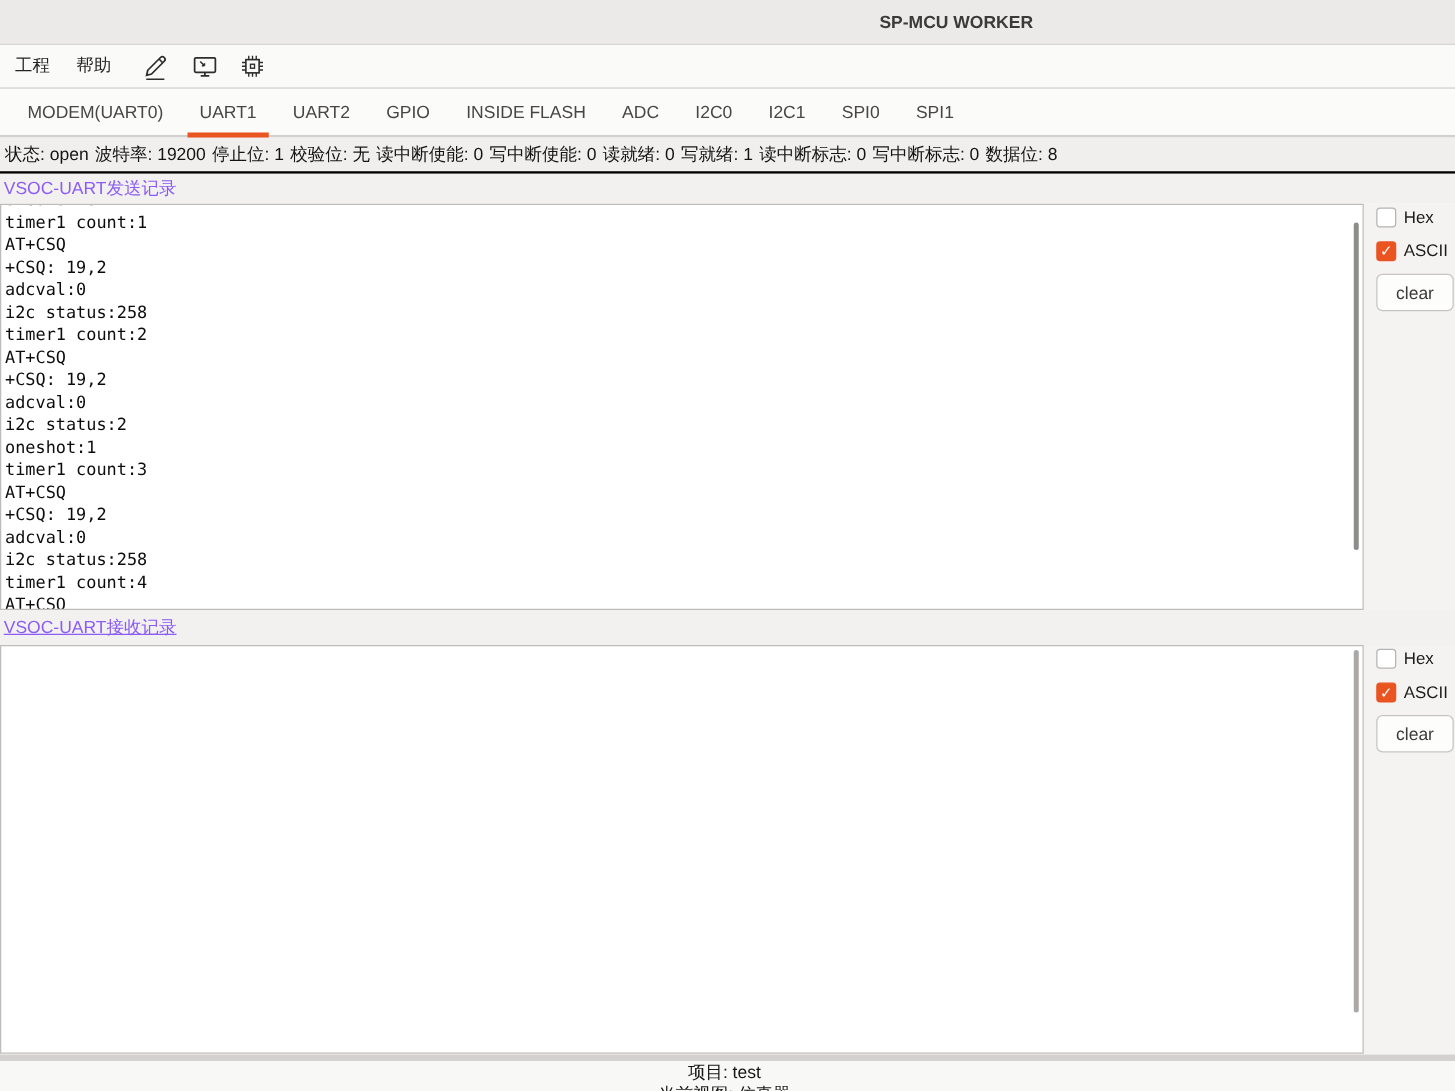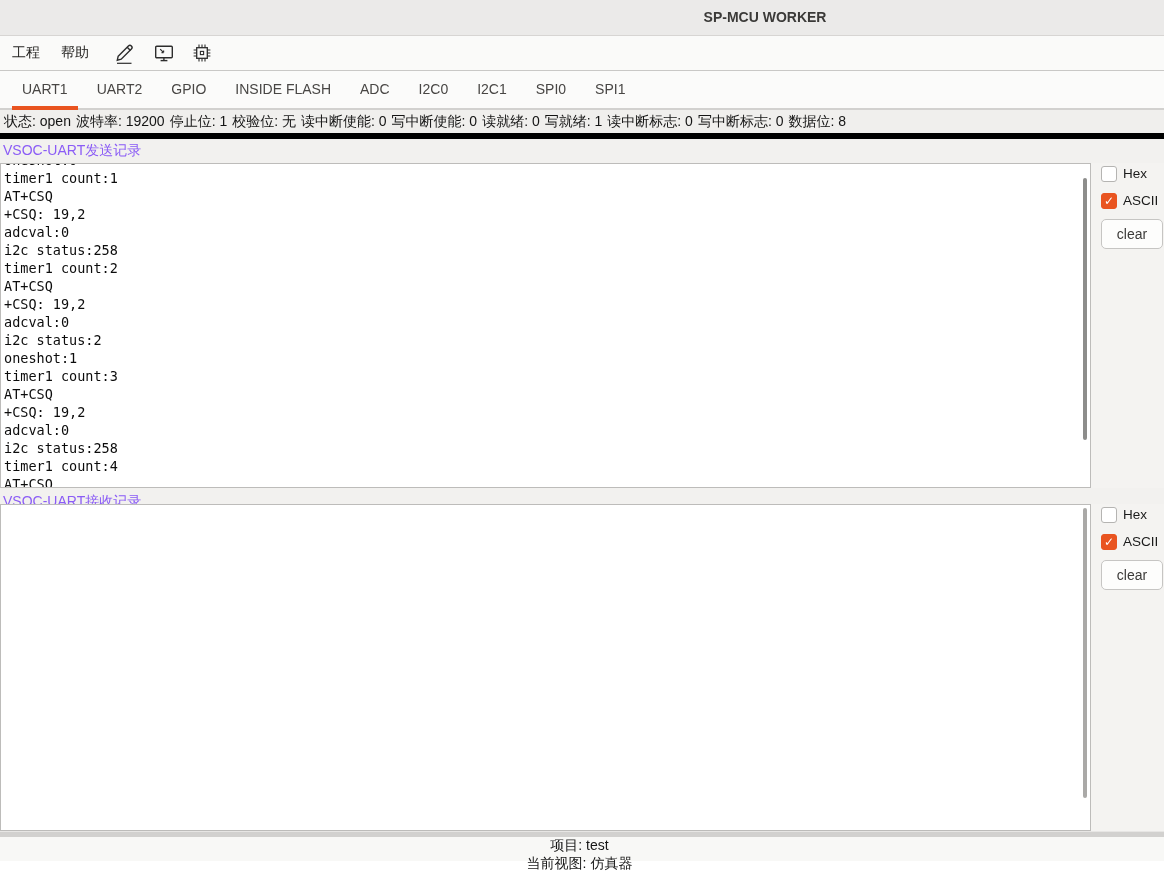--- a/index.html
+++ b/index.html
@@ -25,28 +25,28 @@
   .tool-btn { width:24px; height:28px; display:flex; align-items:center; justify-content:center; }
   .tool-btn svg { display:block; }
 
   
   .tabbar { height:39px; background:#fbfbfa; border-bottom:2px solid #d2d1cf;
             display:flex; padding-left:12px; gap:9px; }
   .tab { padding:0 10px; line-height:36px; font-size:14px; color:#484644; position:relative; white-space:nowrap; }
   .tab.active::after { content:""; position:absolute; left:0; right:0; bottom:-2px; height:4px; background:var(--accent); }
 
   
-  .status-strip { height:29px; background:#f0efed; border-bottom:6px solid #000000;
+  .status-strip { height:29px; background:#f0efed; border-bottom:2px solid #000000;
                   display:flex; align-items:center; padding-left:4px; font-size:14px; color:#141414; overflow:hidden; }
   .status-field { margin-right:5px; white-space:nowrap; }
 
   
   .section-label { background:#f2f1ef; font-size:14px; color:#8b5cf6; padding-left:3px; }
   .label-send { height:24px; line-height:23px; }
-  .label-recv { height:16px; line-height:26px;text-decoration:underline; }
+  .label-recv { height:28px; line-height:26px;text-decoration:underline; }
 
   
   .section-row { display:flex;border-radius:22px; }
   .log-area { width:1091px; background:#ffffff; border:1px solid #bdbcba; position:relative; overflow:hidden; }
   .row-send .log-area { height:325px; }
   .row-recv .log-area { height:327px; }
   .log-content {
     font-family:"DejaVu Sans Mono","Liberation Mono",monospace;
     font-size:13.5px; line-height:18px; color:#0c0c0c;
     padding-left:3px; margin-top:-13px; white-space:pre;
@@ -102,20 +102,21 @@
       <svg width="22" height="22" viewBox="0 0 22 22" fill="none" stroke="#2d2d2d" stroke-width="1.3">
         <rect x="5.7" y="5.7" width="10.6" height="10.6"></rect>
         <rect x="9.4" y="9.4" width="3.2" height="3.2" stroke-width="1.1"></rect>
         <path d="M8 2.6v3.1 M11 2.6v3.1 M14 2.6v3.1 M8 16.3v3.1 M11 16.3v3.1 M14 16.3v3.1 M2.6 8h3.1 M2.6 11h3.1 M2.6 14h3.1 M16.3 8h3.1 M16.3 11h3.1 M16.3 14h3.1" stroke-width="1.1"></path>
       </svg>
     </span>
   </div>
 </div>
 
 <div class="tabbar">
+    <div class="tab">MODEM(UART0)</div>
     <div class="tab active">UART1</div>
     <div class="tab">UART2</div>
     <div class="tab">GPIO</div>
     <div class="tab">INSIDE FLASH</div>
     <div class="tab">ADC</div>
     <div class="tab">I2C0</div>
     <div class="tab">I2C1</div>
     <div class="tab">SPI0</div>
     <div class="tab">SPI1</div>
   </div>

